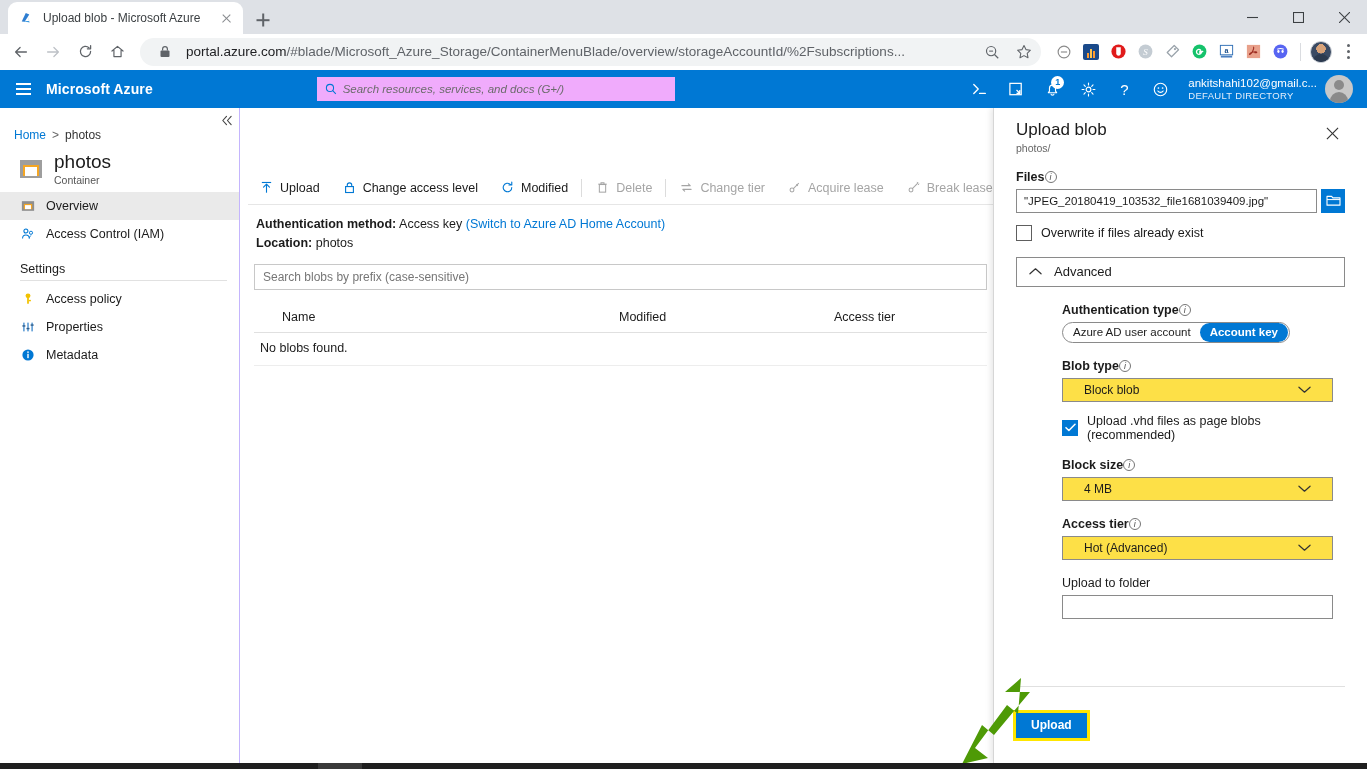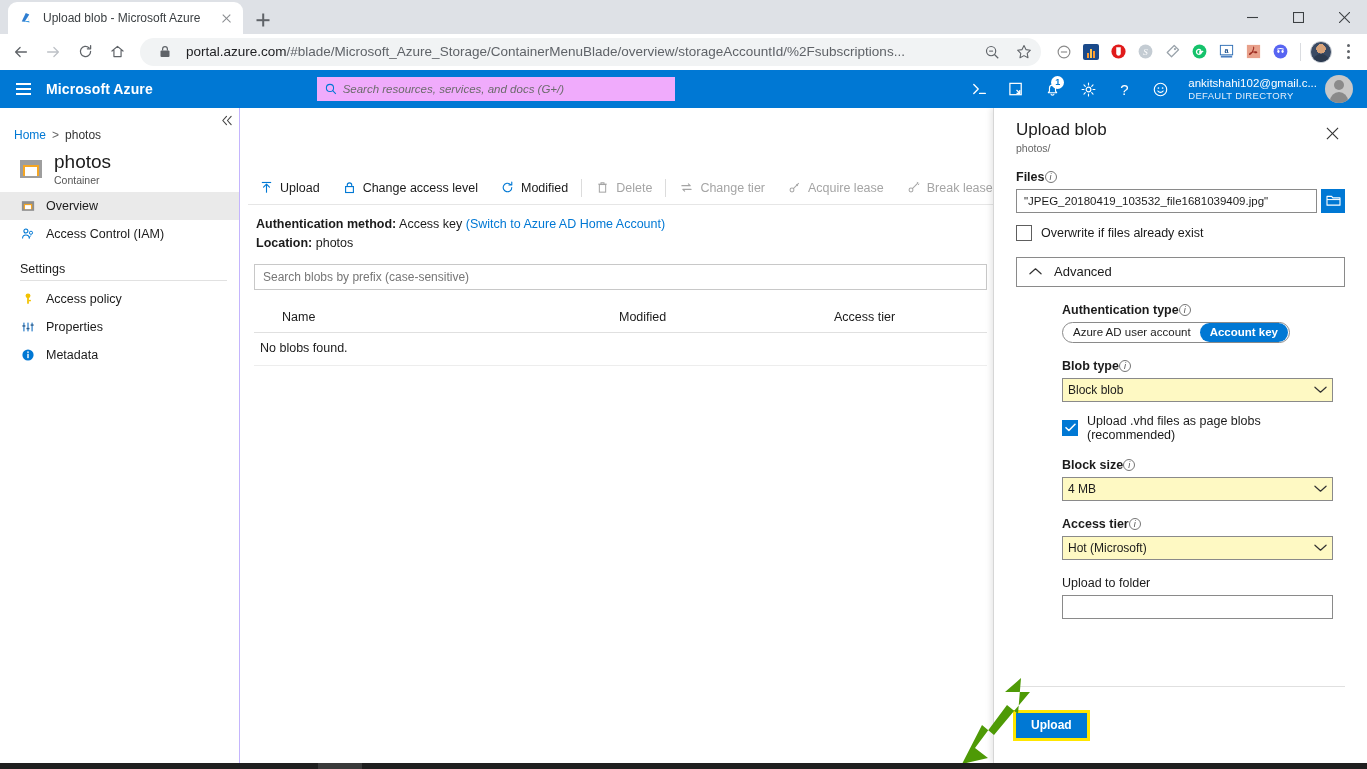--- a/index.html
+++ b/index.html
@@ -219,22 +219,22 @@
   }
 
   .adv-body { padding-left: 46px; }
   .pill-group {
     display: inline-flex; align-items: center; border: 1px solid #8a8a8a; border-radius: 11px;
     height: 21px; margin-top: 5px; padding: 0 1px;
   }
   .pill { font-size: 11.5px; padding: 0 9px; color: #1b1b1b; line-height: 19px; border-radius: 10px; }
   .pill.sel { background: #0078d4; color: #fff; font-weight: bold; padding: 0 10px; }
   .select {
-    margin-top: 5px; height: 24px; border: 1px solid #8a8a8a; background: #fef9c3;
-    display: flex; align-items: center; justify-content: space-between; padding: 0 5px;
+    margin-top: 5px; height: 24px; border: 1px solid #8a8a8a; background: #fde047;
+    display: flex; align-items: center; justify-content: space-between; padding: 0 21px;
     font-size: 12px; color: #1b1b1b; width: 271px;
   }
   .text-input {
     margin-top: 5px; height: 24px; border: 1px solid #8a8a8a; background: #fff; width: 271px;
   }
   .panel-rule { height: 1px; background: #e0e0e0; margin: 28px 22px 0 22px; }
   .panel-foot { height: 76px; display: flex; align-items: center; padding-left: 22px; }
   .upload-btn {
     background: #0078d4; color: #fff; font-size: 12px; font-weight: bold;
     height: 25px; padding: 0 15px; display: flex; align-items: center; justify-content: center;
@@ -749,21 +749,21 @@
                 <path d="M1 2 7 7.4 13 2" fill="none" stroke="#333" stroke-width="1.3" stroke-linecap="round" stroke-linejoin="round"></path>
               </svg>
           </span>
         </div>
 
         <div class="fld-label">
           <span>Access tier</span>
           <span class="info-i">i</span>
         </div>
         <div class="select">
-          <span>Hot (Microsoft)</span>
+          <span>Hot (Advanced)</span>
           <span>
             <svg width="13" height="9" viewBox="0 0 14 9">
                 <path d="M1 2 7 7.4 13 2" fill="none" stroke="#333" stroke-width="1.3" stroke-linecap="round" stroke-linejoin="round"></path>
               </svg>
           </span>
         </div>
 
         <div class="fld-label normal">Upload to folder</div>
         <div class="text-input"></div>
       </div>

